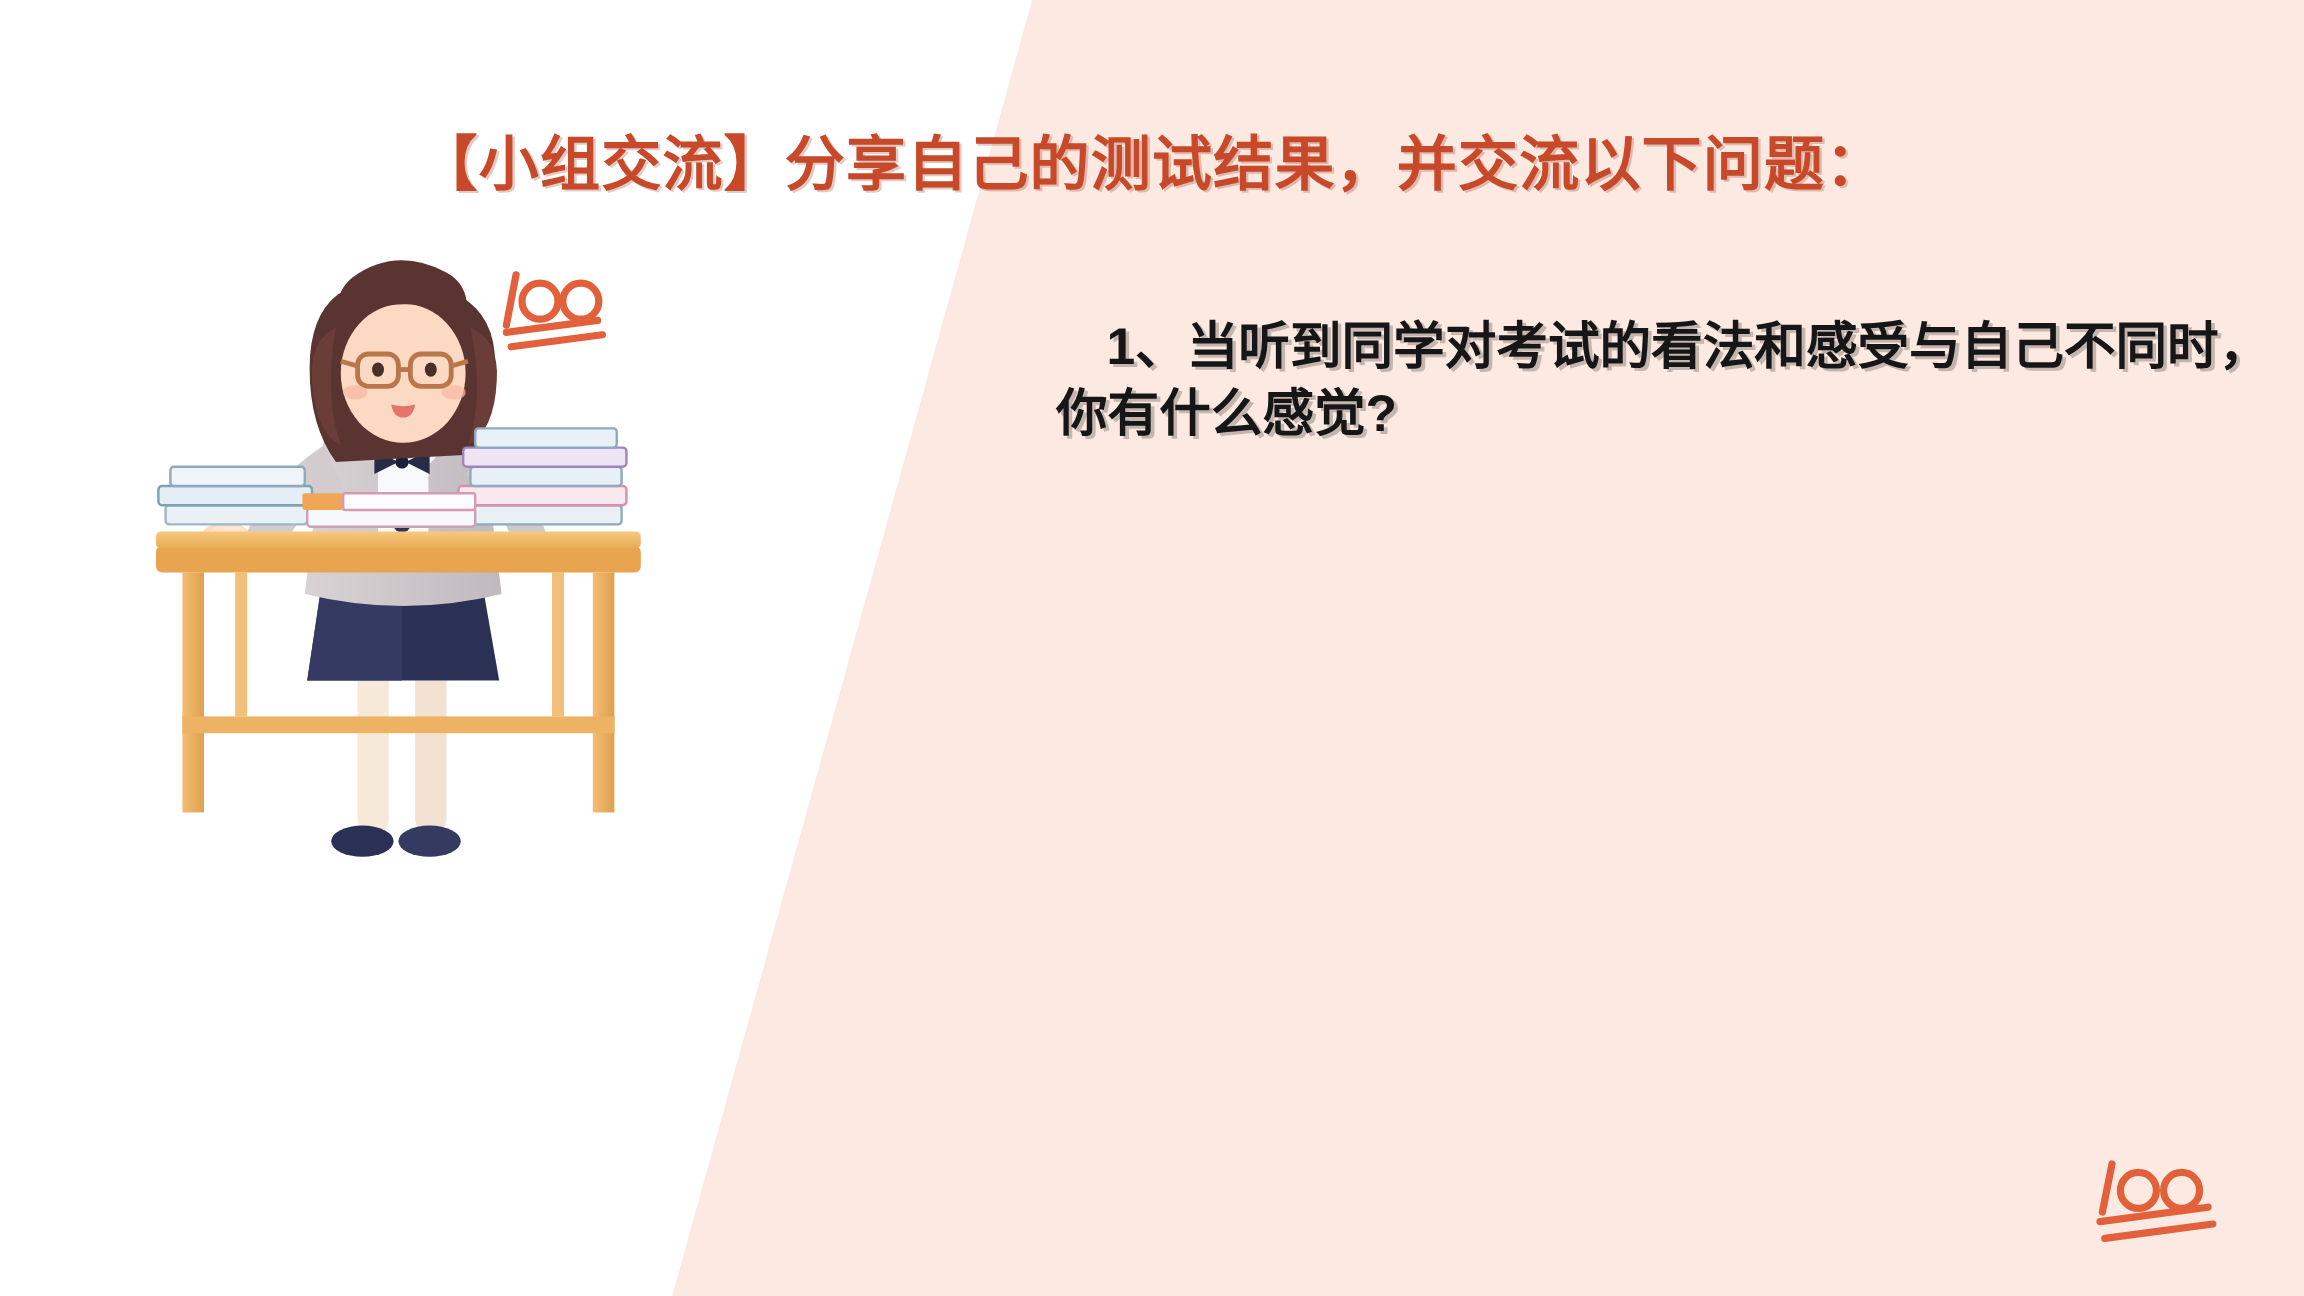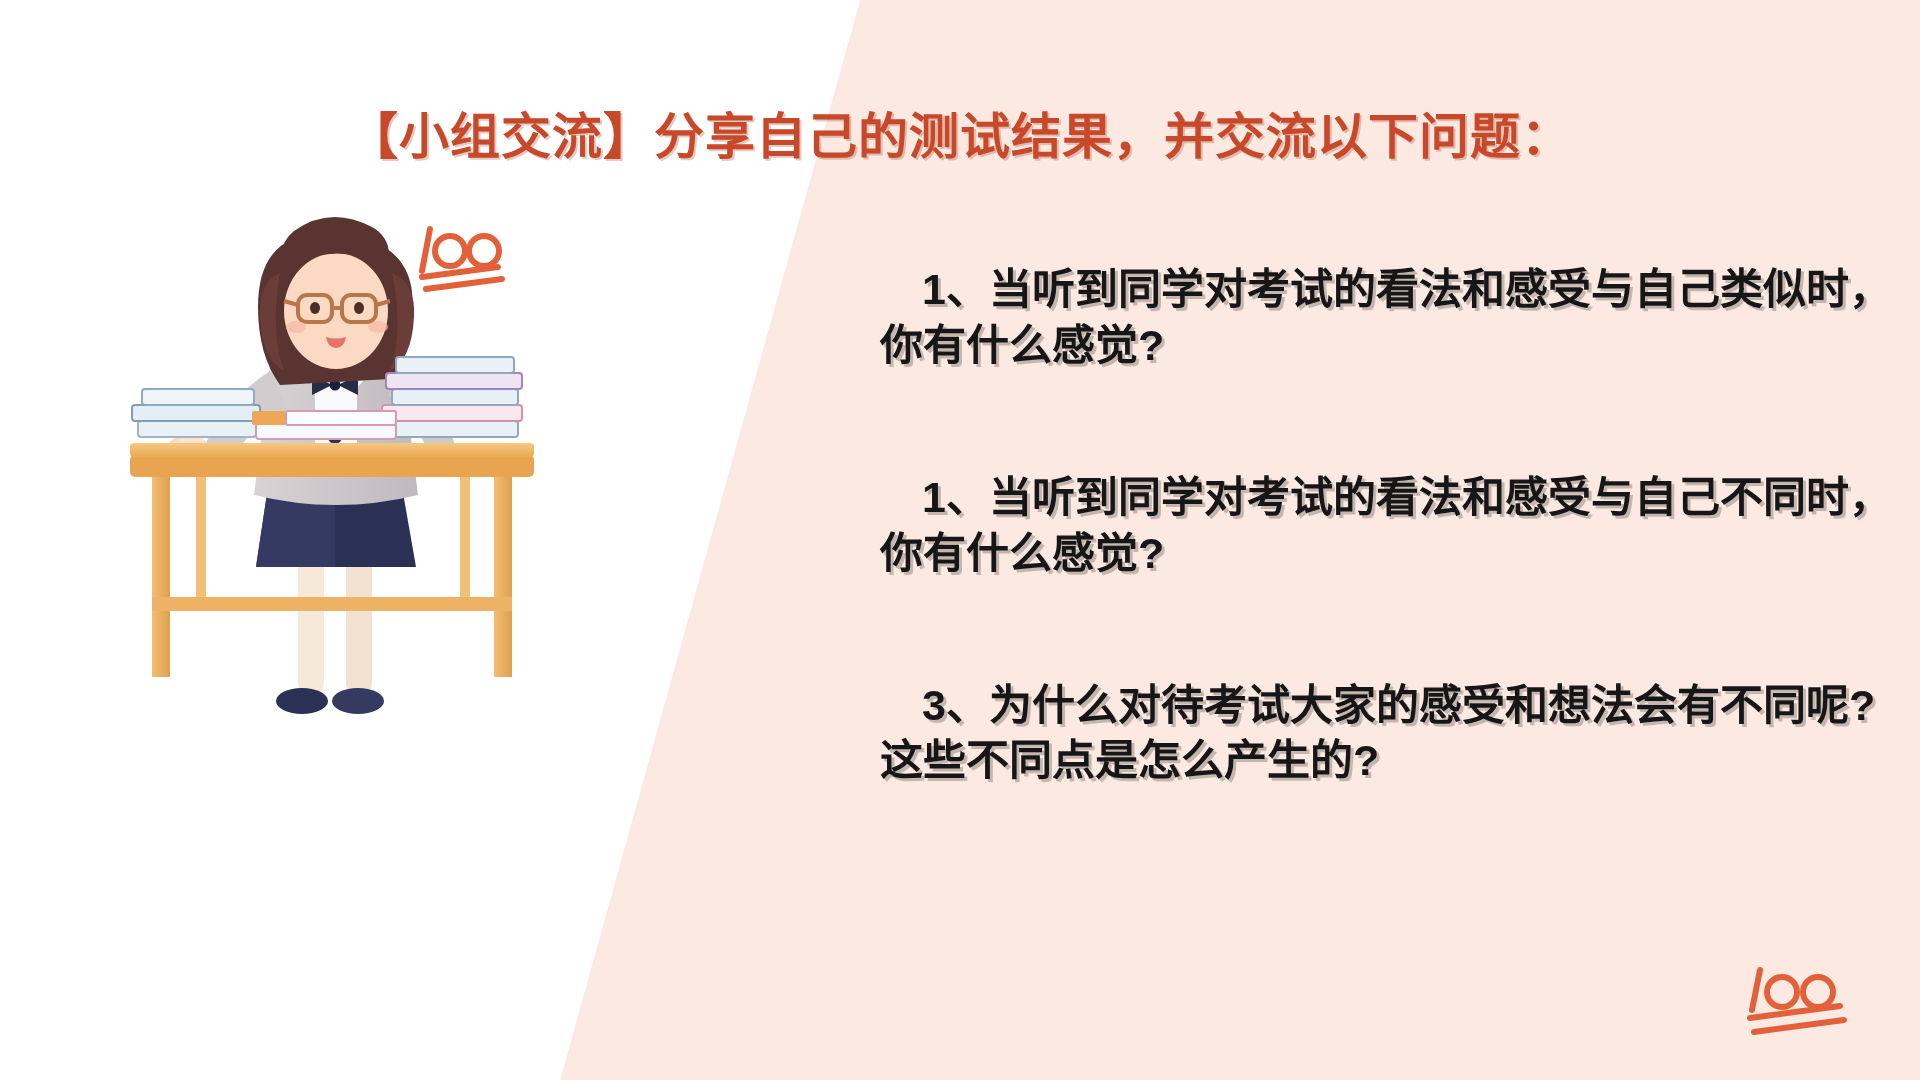--- a/index.html
+++ b/index.html
@@ -200,23 +200,21 @@
 
       <g>
         <rect x="126" y="208" width="140" height="16" rx="3" fill="#f6f8fb" stroke="#c9a0b4" stroke-width="2"></rect>
         <rect x="122" y="196" width="34" height="14" rx="2" fill="#efa757"></rect>
         <rect x="156" y="196" width="110" height="14" rx="2" fill="#fbfcfe" stroke="#d79ab0" stroke-width="2"></rect>
       </g>
     </svg>
   </div>
 
   <div id="questions">
-    <div class="question">1、当听到同学对考试的看法和感受与自己类似时，你有什么感觉?</div>
     <div class="question">1、当听到同学对考试的看法和感受与自己不同时，你有什么感觉?</div>
-    <div class="question">3、为什么对待考试大家的感受和想法会有不同呢? 这些不同点是怎么产生的?</div>
   </div>
 
   <div id="score-mark-corner">
     <svg viewBox="0 0 120 90" xmlns="http://www.w3.org/2000/svg">
       <g stroke="#e2613a" stroke-width="6" fill="none" stroke-linecap="round">
         <path d="M18 10 L10 50"></path>
         <circle cx="40" cy="32" r="15"></circle>
         <circle cx="76" cy="32" r="15"></circle>
         <path d="M8 58 L98 46"></path>
         <path d="M12 72 L102 60"></path>

